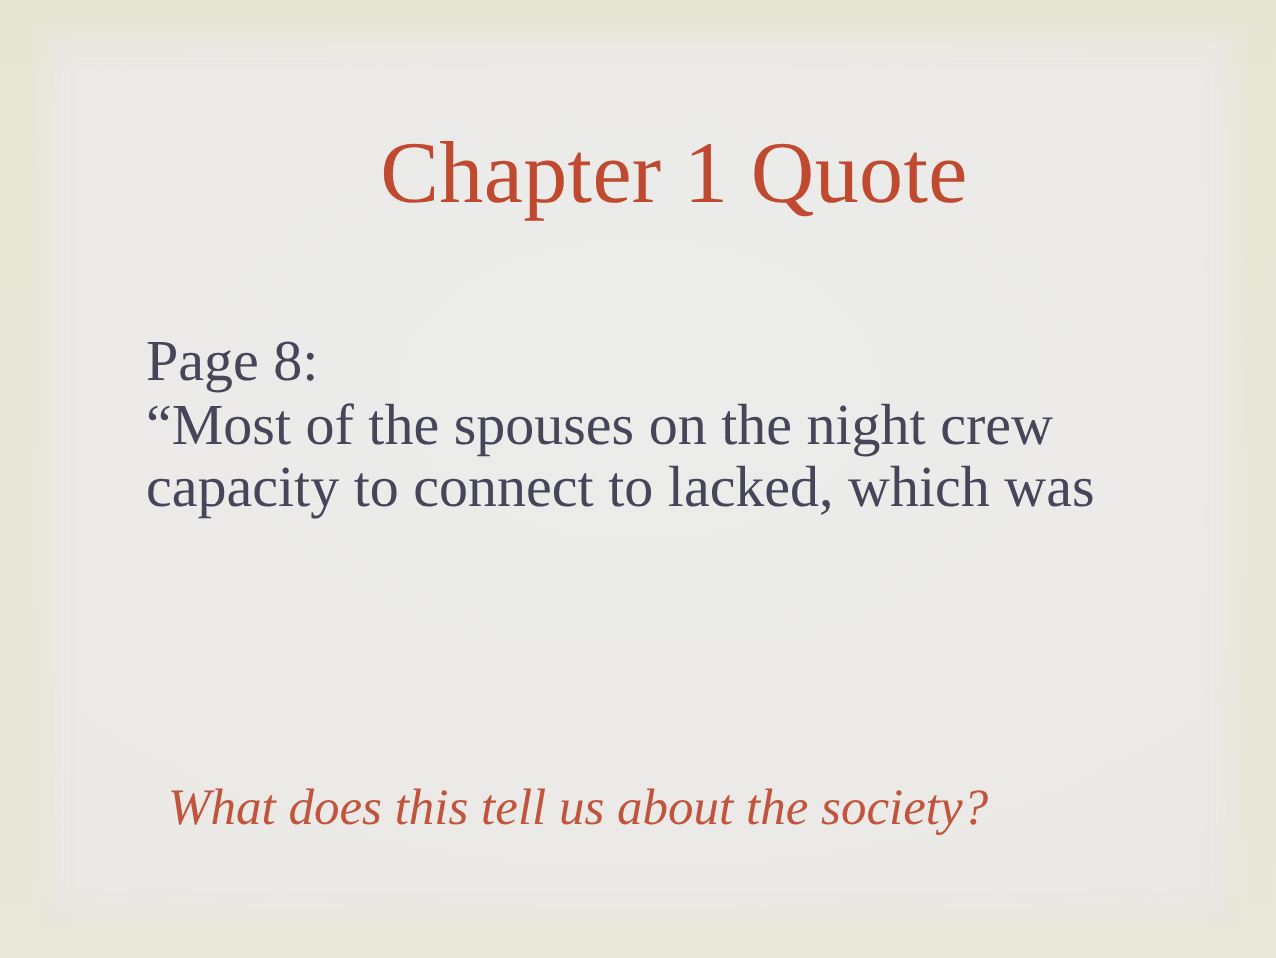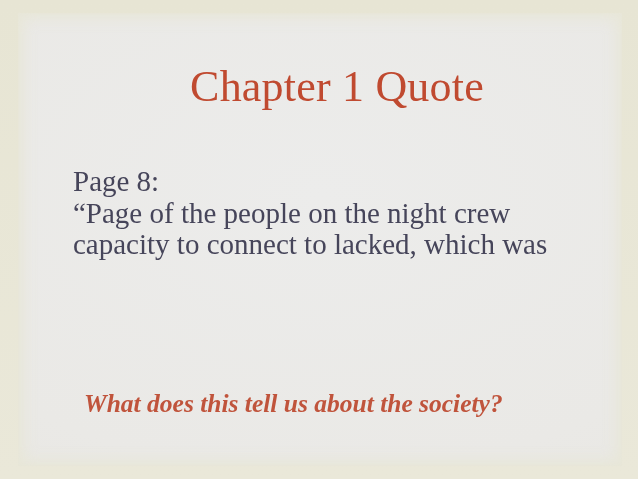--- a/index.html
+++ b/index.html
@@ -115,34 +115,33 @@
     position: absolute;
     left: 66px;
     top: 375px;
     width: 540px;
     font-size: 25.5px;
     line-height: 31px;
     font-style: italic;
     color: #c0543c;
     white-space: pre;
     margin: 0;
-    font-weight: bold;
   }
 </style>
 </head>
 <body>
 
 <div class="slide">
   <div class="slide-inner">
 
     <h1 class="title">Chapter 1 Quote</h1>
 
 
     <div class="body-block">
       <p class="body-line">Page 8:</p>
-      <p class="body-line">“Page of the people on the night crew</p>
+      <p class="body-line">“Most of the spouses on the night crew</p>
       <p class="body-line">capacity to connect to lacked, which was</p>
     </div>
 
     <p class="question">What does this tell us about the society?</p>
 
   </div>
 </div>
 
 </body></html>

